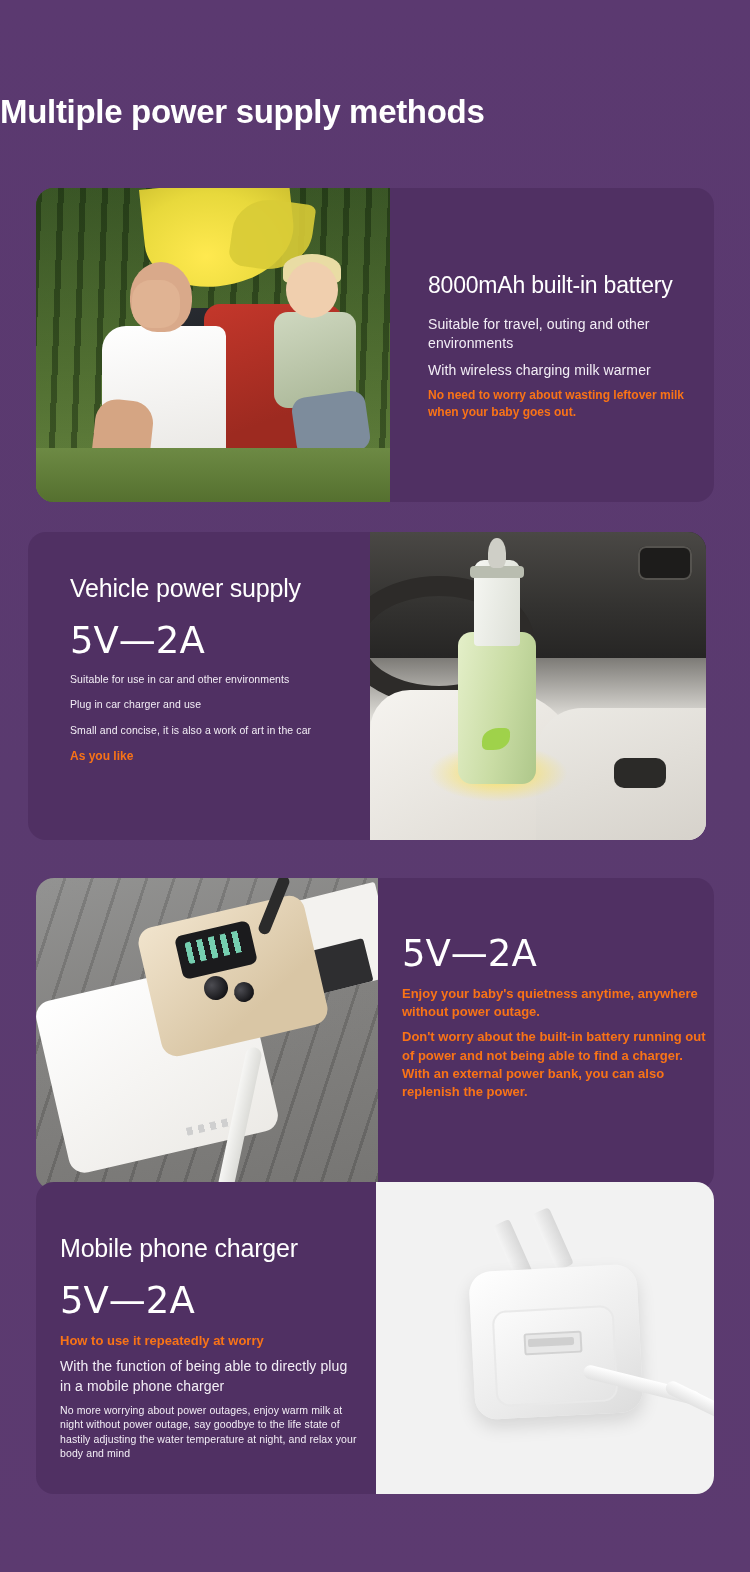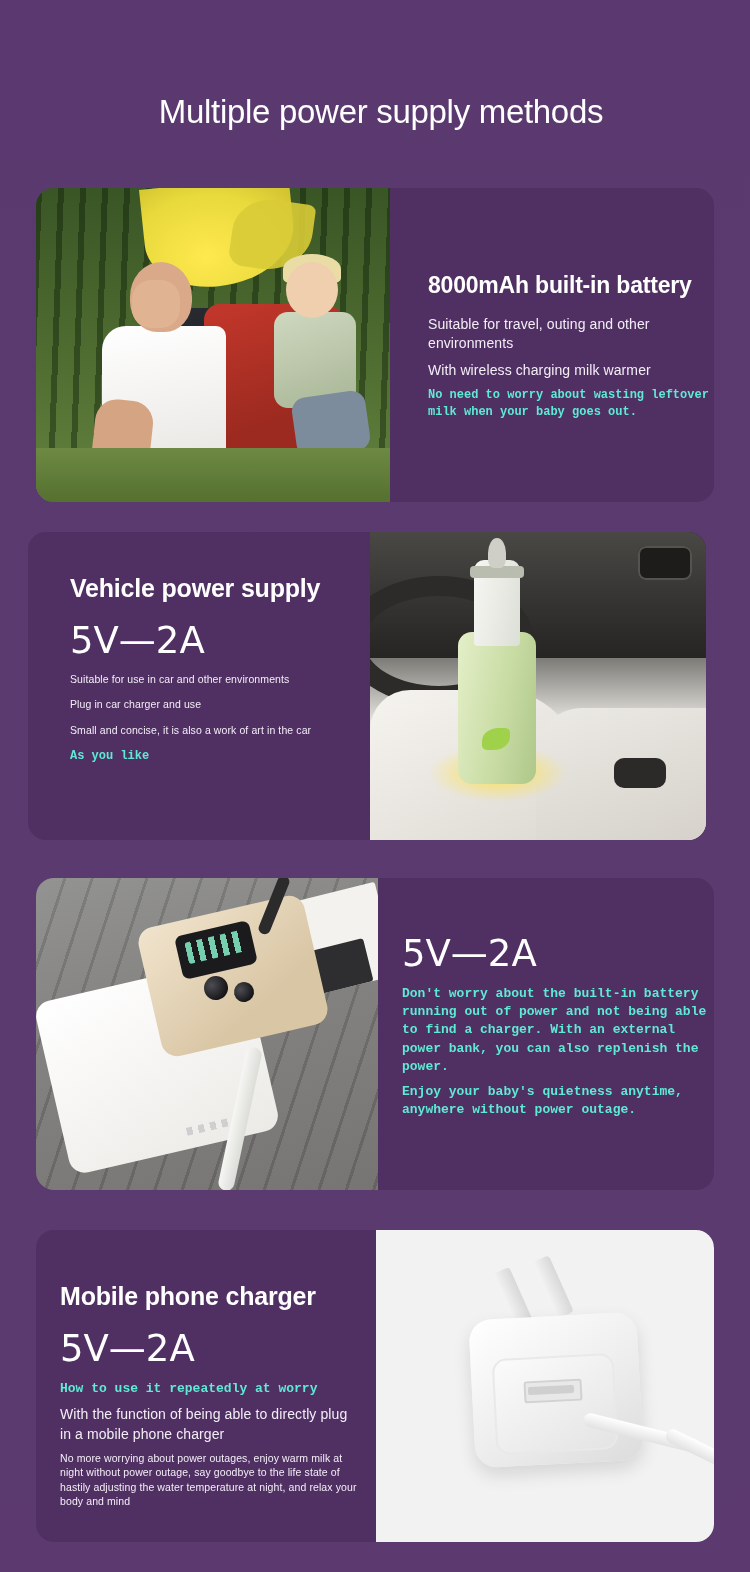--- a/index.html
+++ b/index.html
@@ -14,25 +14,23 @@
   .page {
     width: 750px;
     height: 1572px;
     background: linear-gradient(180deg, #5b3970 0%, #5a3a6f 50%, #5c3a70 100%);
     position: relative;
     padding: 0;
   }
   .main-title {
     color: #ffffff;
     font-size: 33px;
-    font-weight: normal;
-    text-align: center;
+    font-weight: bold;
     letter-spacing: -0.3px;
     padding-top: 93px;
-    padding-left: 12px;
   }
 
   .card {
     position: absolute;
     border-radius: 18px;
     overflow: hidden;
     background: #503063;
     display: flex;
   }
 
@@ -45,28 +43,28 @@
   .card2 { left: 28px; top: 532px; width: 678px; height: 308px; }
   .card2 .txt { width: 342px; padding: 42px 0 0 42px; }
   .card2 .photo { flex: 1; position: relative; overflow: hidden; }
 
   
   .card3 { left: 36px; top: 878px; width: 678px; height: 312px; }
   .card3 .photo { width: 342px; height: 312px; position: relative; overflow: hidden; }
   .card3 .txt { flex: 1; padding: 54px 0 0 24px; }
 
   
-  .card4 { left: 36px; top: 1230px; width: 678px; height: 312px; }
+  .card4 { left: 36px; top: 1182px; width: 678px; height: 312px; }
   .card4 .txt { width: 340px; padding: 52px 0 0 24px; }
   .card4 .photo { flex: 1; position: relative; overflow: hidden; background: #f2f2f2; }
 
   .h2 {
     color: #ffffff;
     font-size: 23px;
-    font-weight: bold;
+    font-weight: normal;
     letter-spacing: -0.2px;
     margin-bottom: 16px;
   }
   .h2.big { font-size: 25px; }
   .volt {
     color: #ffffff;
     font-size: 37px;
     font-weight: normal;
     letter-spacing: 0px;
     margin-bottom: 10px;
@@ -76,27 +74,26 @@
     color: #f3eef6;
     font-size: 10.5px;
     line-height: 1.38;
     font-weight: normal;
     letter-spacing: 0.1px;
     margin-bottom: 7px;
     max-width: 300px;
   }
   .small.xs { font-size: 14px; font-weight: normal; }
   .med {
-    color: #5eead4;
+    color: #f97316;
     font-size: 12px;
     font-weight: bold;
     line-height: 1.4;
     margin-bottom: 7px;
     max-width: 310px;
-    font-family: Liberation Mono, monospace;
   }
   .med.l { font-size: 13px; }
   .lines { margin-top: 4px; }
   .lines .small { margin-bottom: 11px; }
 
   
   .p1 { background: linear-gradient(180deg,#3f5a2a 0%, #4a6630 40%, #5d7a3a 100%); }
   .p1 .trees {
     position: absolute; inset: 0;
     background:
@@ -393,22 +390,22 @@
       <div class="screen"></div>
       <div class="digits"></div>
       <div class="lens"></div>
       <div class="lens2"></div>
       <div class="leds"></div>
       <div class="cable"></div>
       <div class="cable2"></div>
     </div>
     <div class="txt">
       <div class="volt">5V—2A</div>
+      <div class="med l">Enjoy your baby's quietness anytime, anywhere without power outage.</div>
       <div class="med l">Don't worry about the built-in battery running out of power and not being able to find a charger. With an external power bank, you can also replenish the power.</div>
-      <div class="med l">Enjoy your baby's quietness anytime, anywhere without power outage.</div>
     </div>
   </div>
 
   <div class="card card4">
     <div class="txt">
       <div class="h2 big">Mobile phone charger</div>
       <div class="volt">5V—2A</div>
       <div class="med l">How to use it repeatedly at worry</div>
       <div class="small xs">With the function of being able to directly plug in a mobile phone charger</div>
       <div class="small">No more worrying about power outages, enjoy warm milk at night without power outage, say goodbye to the life state of hastily adjusting the water temperature at night, and relax your body and mind</div>

